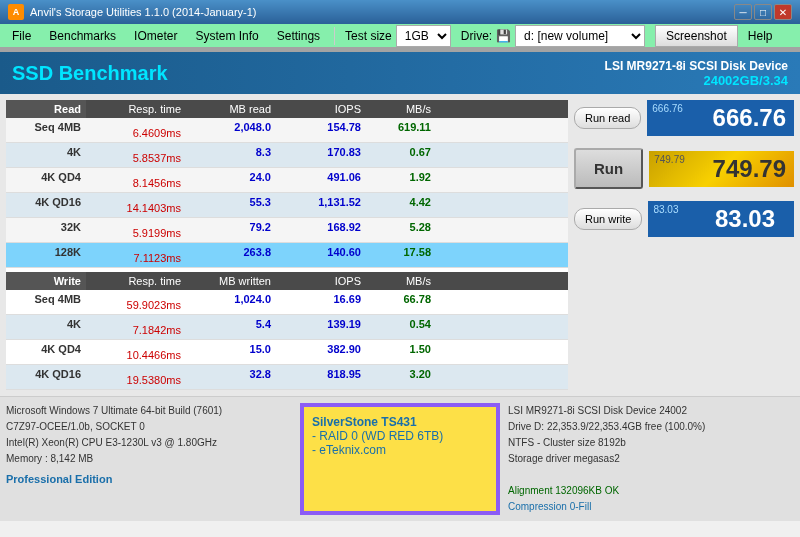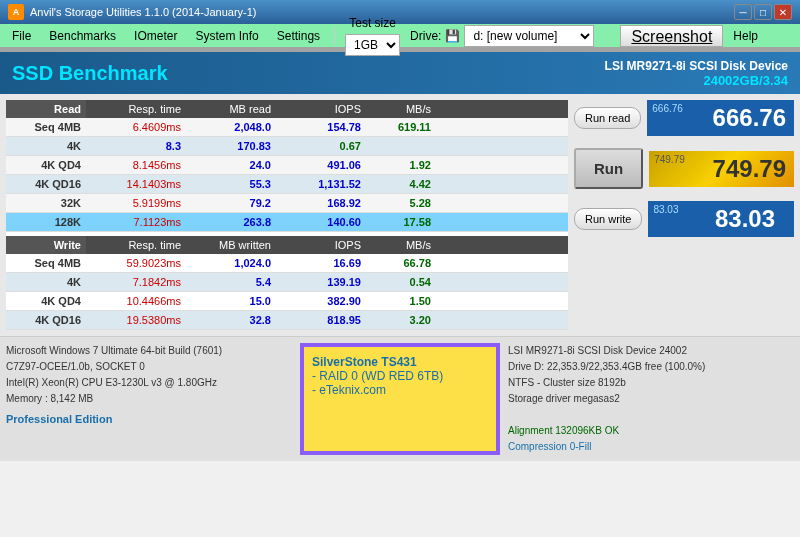--- a/index.html
+++ b/index.html
@@ -26,25 +26,25 @@
       background: #86efac;
       border-bottom: 5px solid #a3a3a3;
       display: flex;
       align-items: center;
       padding: 2px 4px;
       gap: 2px;
       height: 28px;
     }
     .menu-item { padding: 3px 8px; font-size: 12px; cursor: pointer; border-radius: 2px; }
     .menu-separator { width: 1px; height: 18px; background: #ccc; margin: 0 4px; }
-    .test-size-group { display: flex; align-items: center; gap: 4px; margin-left: 4px; font-size: 12px; flex-direction: column; }
+    .test-size-group { display: flex; align-items: center; gap: 4px; margin-left: 4px; font-size: 12px; }
     .test-size-select { padding: 2px 4px; border: 1px solid #aaa; background: white; font-size: 12px; height: 22px; }
     .drive-group { display: flex; align-items: center; gap: 4px; margin-left: 8px; font-size: 12px; }
     .drive-select { padding: 2px 4px; border: 1px solid #aaa; background: white; font-size: 12px; width: 130px; height: 22px; }
-    .screenshot-btn { padding: 2px 10px; border: 1px solid #aaa; background: linear-gradient(to bottom, #fff, #ddd); font-size: 16px; cursor: pointer; height: 22px; margin-left: 24px; text-decoration: underline; }
+    .screenshot-btn { padding: 2px 10px; border: 1px solid #aaa; background: linear-gradient(to bottom, #fff, #ddd); font-size: 12px; cursor: pointer; height: 22px; margin-left: 8px; }
 
     
     .header-bar {
       background: linear-gradient(to right, #1a5a8a, #2a7ab8);
       padding: 6px 12px;
       display: flex;
       align-items: center;
       justify-content: space-between;
       height: 42px;
       gap: 46px;
@@ -77,21 +77,21 @@
     .bench-header div, .bench-row div { padding: 3px 5px; text-align: right; }
     .bench-header div:first-child, .bench-row div:first-child { text-align: right; font-weight: bold; }
     .bench-row {
       display: grid;
       grid-template-columns: 80px 100px 90px 90px 70px;
       border-bottom: 1px solid #ddd;
       font-size: 11px;
     }
     .bench-row:nth-child(even) { background: #f5f5f5; }
     .bench-row .label { color: #333; font-weight: bold; }
-    .resp-time { color: #c00; }
+    .resp-time { color: #c00; margin-top: 6px; }
     .mbs-val { color: #060; font-weight: bold; }
 
     
     .right-panel {
       width: 220px;
       display: flex;
       flex-direction: column;
       gap: 8px;
     }
     .score-row { display: flex; align-items: center; gap: 6px; }
@@ -231,20 +231,21 @@
 
     <div class="bench-row">
       <div class="label">Seq 4MB</div>
       <div class="resp-time highlight-red">6.4609ms</div>
       <div class="highlight-blue">2,048.0</div>
       <div class="highlight-blue">154.78</div>
       <div class="mbs-val">619.11</div>
     </div>
     <div class="bench-row" style="background:#dce8f0;">
       <div class="label">4K</div>
+      <div class="resp-time highlight-red">5.8537ms</div>
       <div class="highlight-blue">8.3</div>
       <div class="highlight-blue">170.83</div>
       <div class="mbs-val">0.67</div>
     </div>
     <div class="bench-row">
       <div class="label">4K QD4</div>
       <div class="resp-time highlight-red">8.1456ms</div>
       <div class="highlight-blue">24.0</div>
       <div class="highlight-blue">491.06</div>
       <div class="mbs-val">1.92</div>

